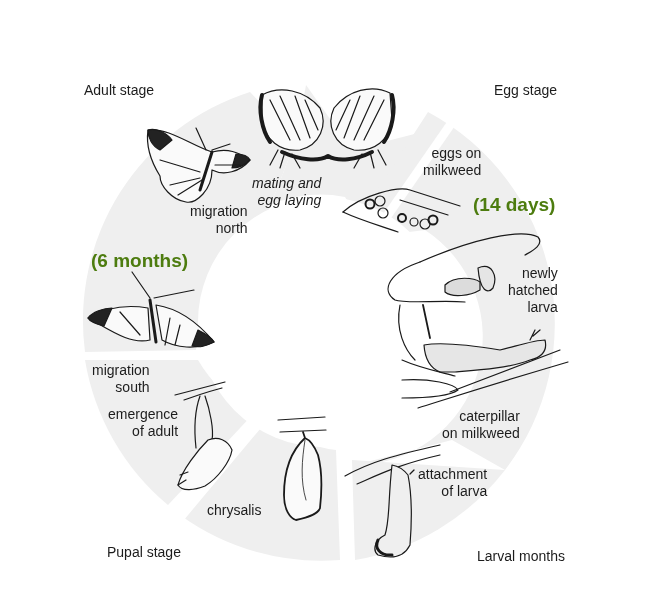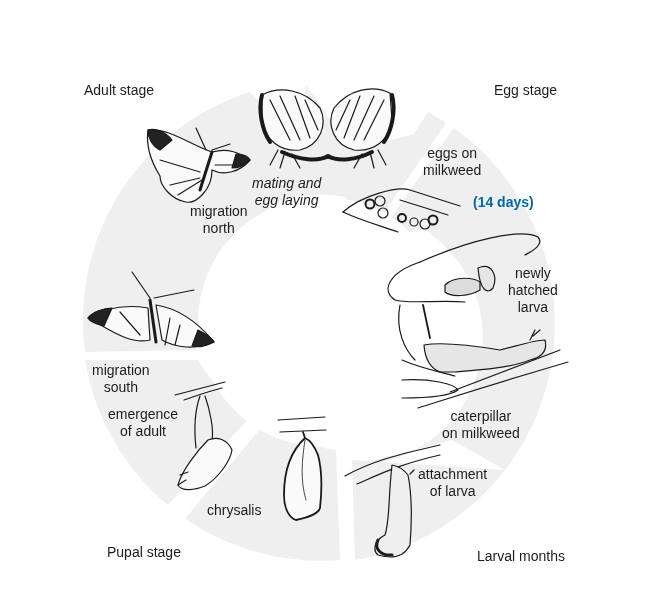--- a/index.html
+++ b/index.html
@@ -1,21 +1,21 @@
 <!DOCTYPE html>
 <html><head>
 <meta charset="utf-8">
 <style>
   html, body { margin: 0; padding: 0; background: #ffffff; }
   body { width: 667px; height: 605px; position: relative; overflow: hidden;
          font-family: "Liberation Sans", sans-serif; color: #1a1a1a; }
   #diagram { position: absolute; left: 0; top: 0; width: 552px; height: 605px; }
-  .lbl { position: absolute; font-size: 14px; line-height: 17px; text-align: center; color: #1c1c1c; white-space: nowrap; }
+  .lbl { position: absolute; font-size: 14px; line-height: 17px; text-align: right; color: #1c1c1c; white-space: nowrap; }
   .stage { position: absolute; font-size: 14px; color: #1c1c1c; white-space: nowrap; }
-  .dur { position: absolute; font-size: 14px; font-weight: bold; color: #0369a1; white-space: nowrap; }
+  .dur { position: absolute; font-size: 19px; font-weight: bold; color: #4d7c0f; white-space: nowrap; }
 </style>
 </head>
 <body>
 
 <div id="diagram">
   <svg width="667" height="605" viewBox="0 0 667 605">
 
     <g fill="#efefef">
 
       <path d="M 85 352 A 240 240 0 0 1 250 92 L 296 140 L 255 245 A 128 128 0 0 0 196 350 Z"></path>
@@ -127,20 +127,21 @@
     </g>
   </svg>
 
   
   <div class="stage" style="left:84px; top:82px;">Adult stage</div>
   <div class="stage" style="left:494px; top:82px;">Egg stage</div>
   <div class="stage" style="left:79px; top:544px;margin-left:28px;">Pupal stage</div>
   <div class="stage" style="left:477px; top:548px;">Larval months</div>
 
   
+  <div class="dur" style="left:91px; top:250px;">(6 months)</div>
   <div class="dur" style="left:473px; top:194px;">(14 days)</div>
 
   
   <div class="lbl" style="left:252px; top:175px;font-style:italic;">
     <div>mating and</div>
     <div>egg laying</div>
   </div>
   <div class="lbl" style="left:423px; top:145px;">
     <div>eggs on</div>
     <div>milkweed</div>

